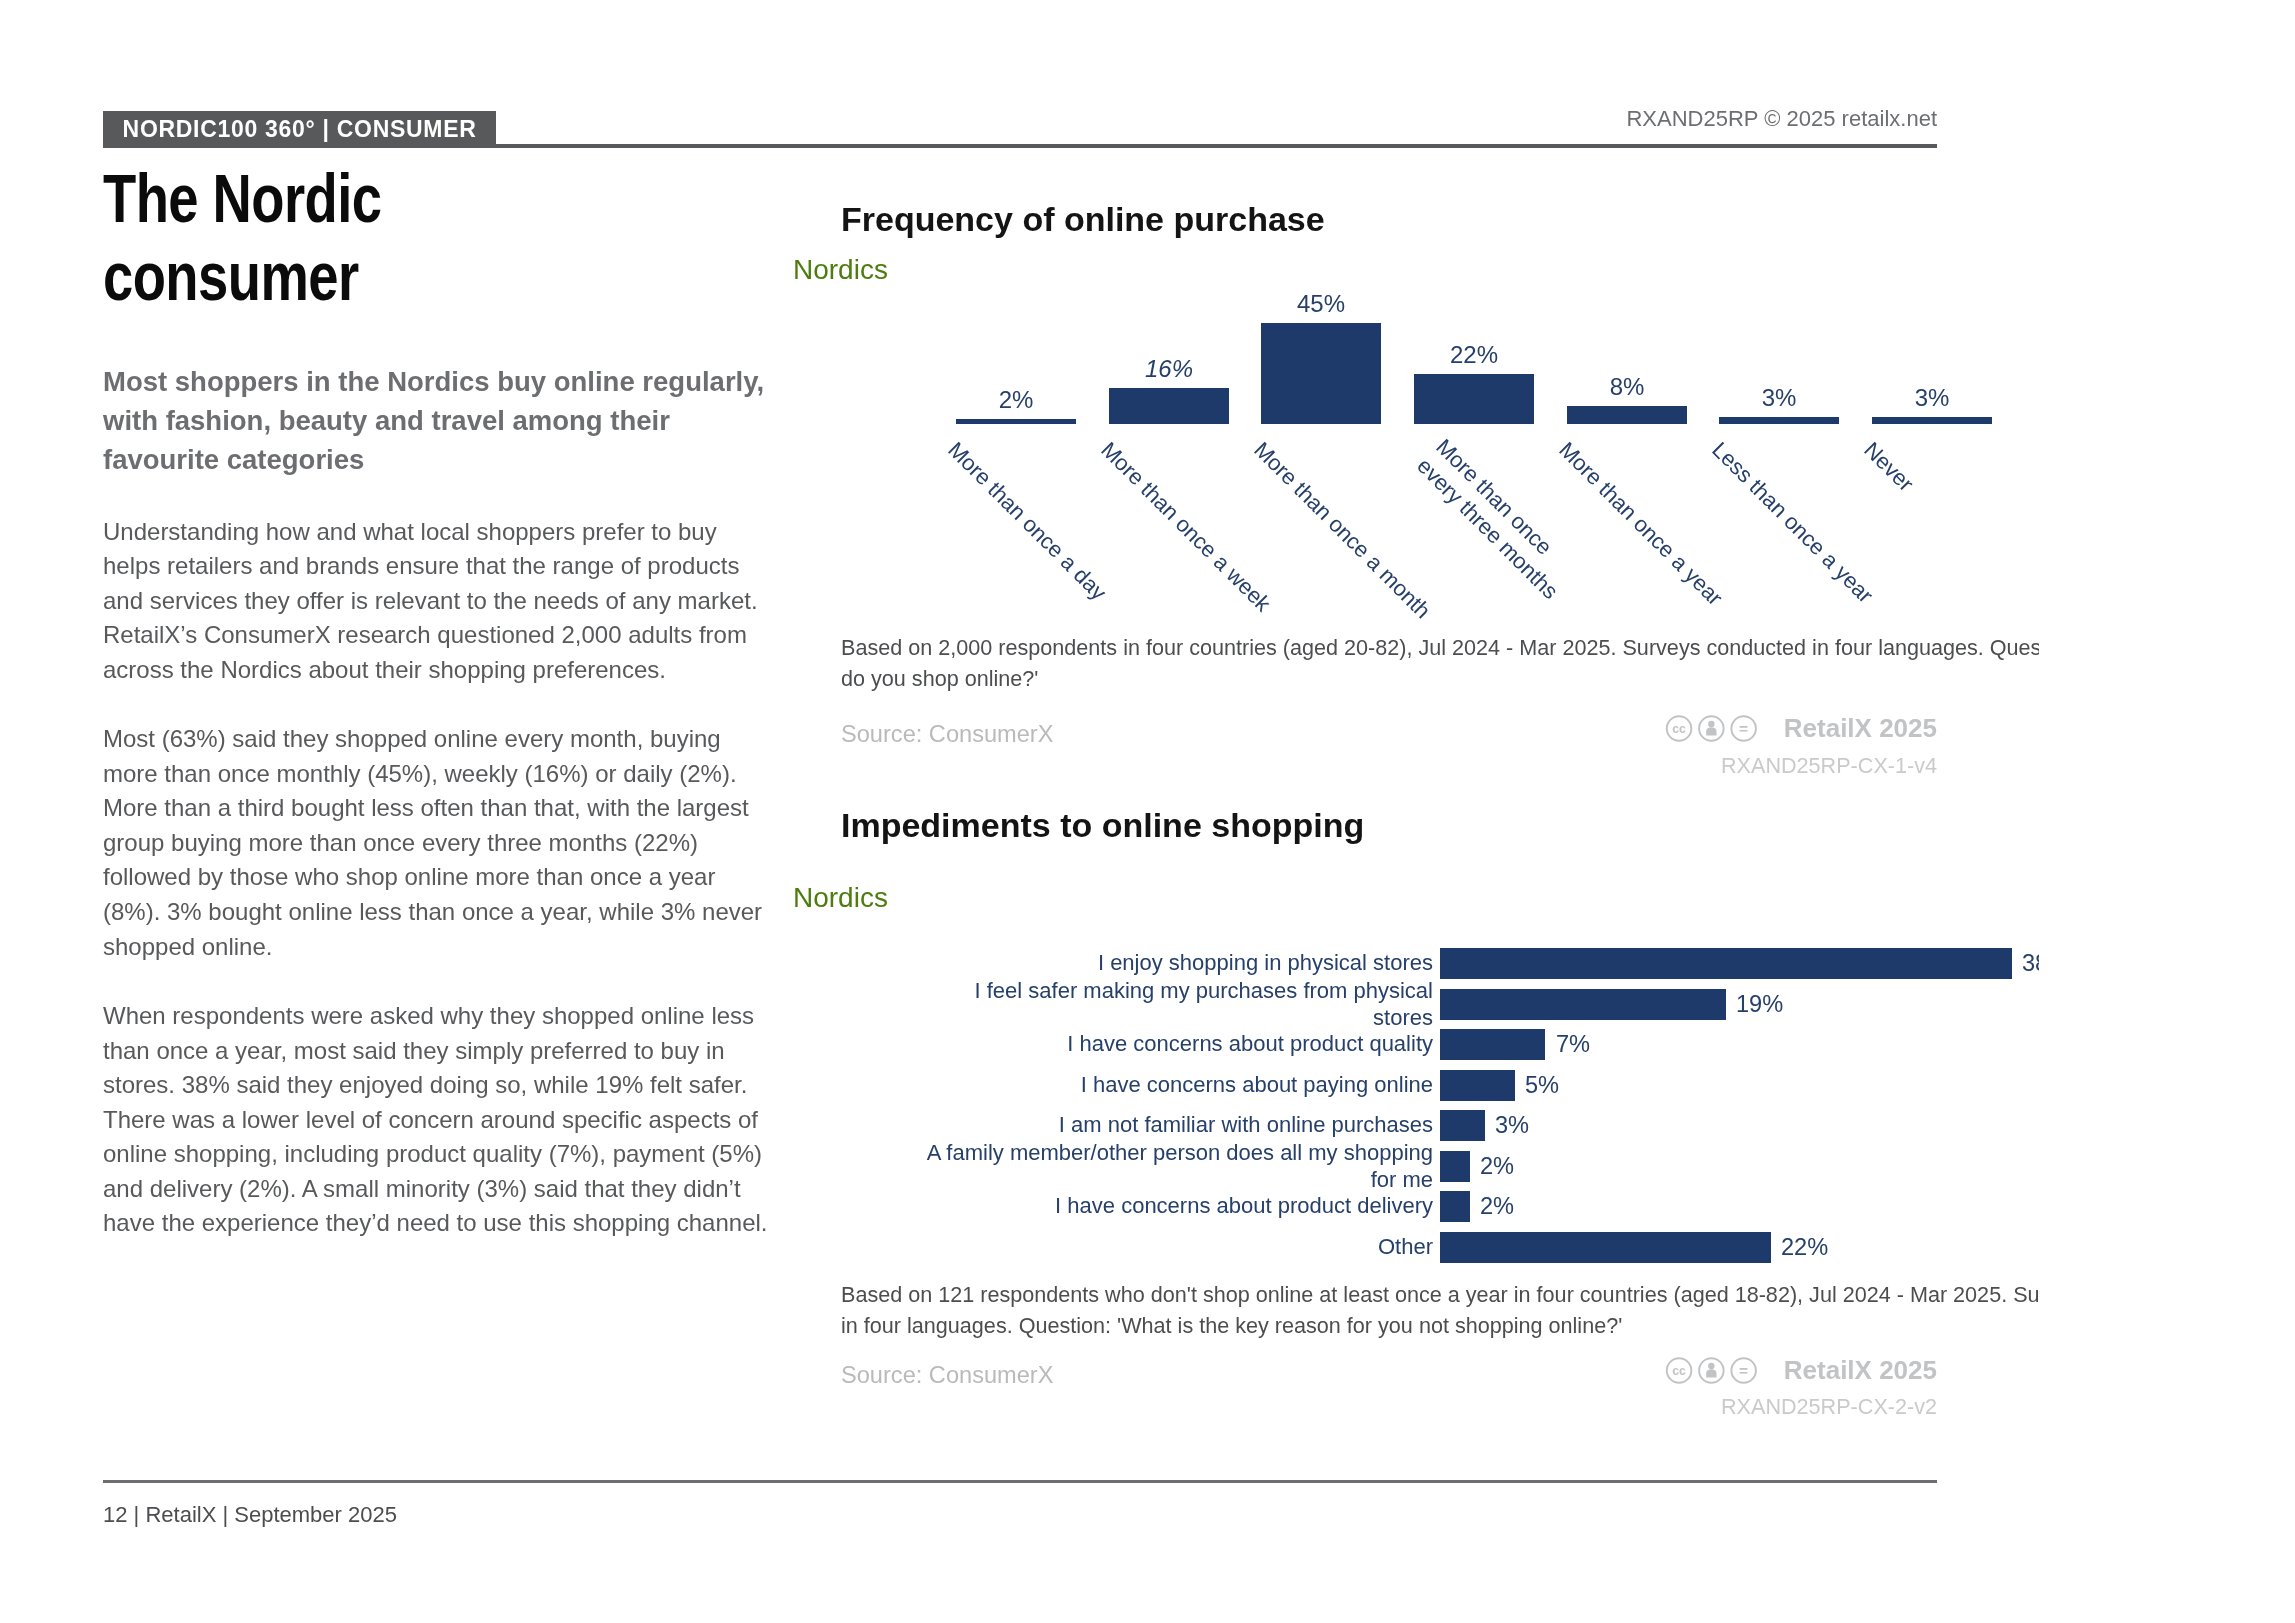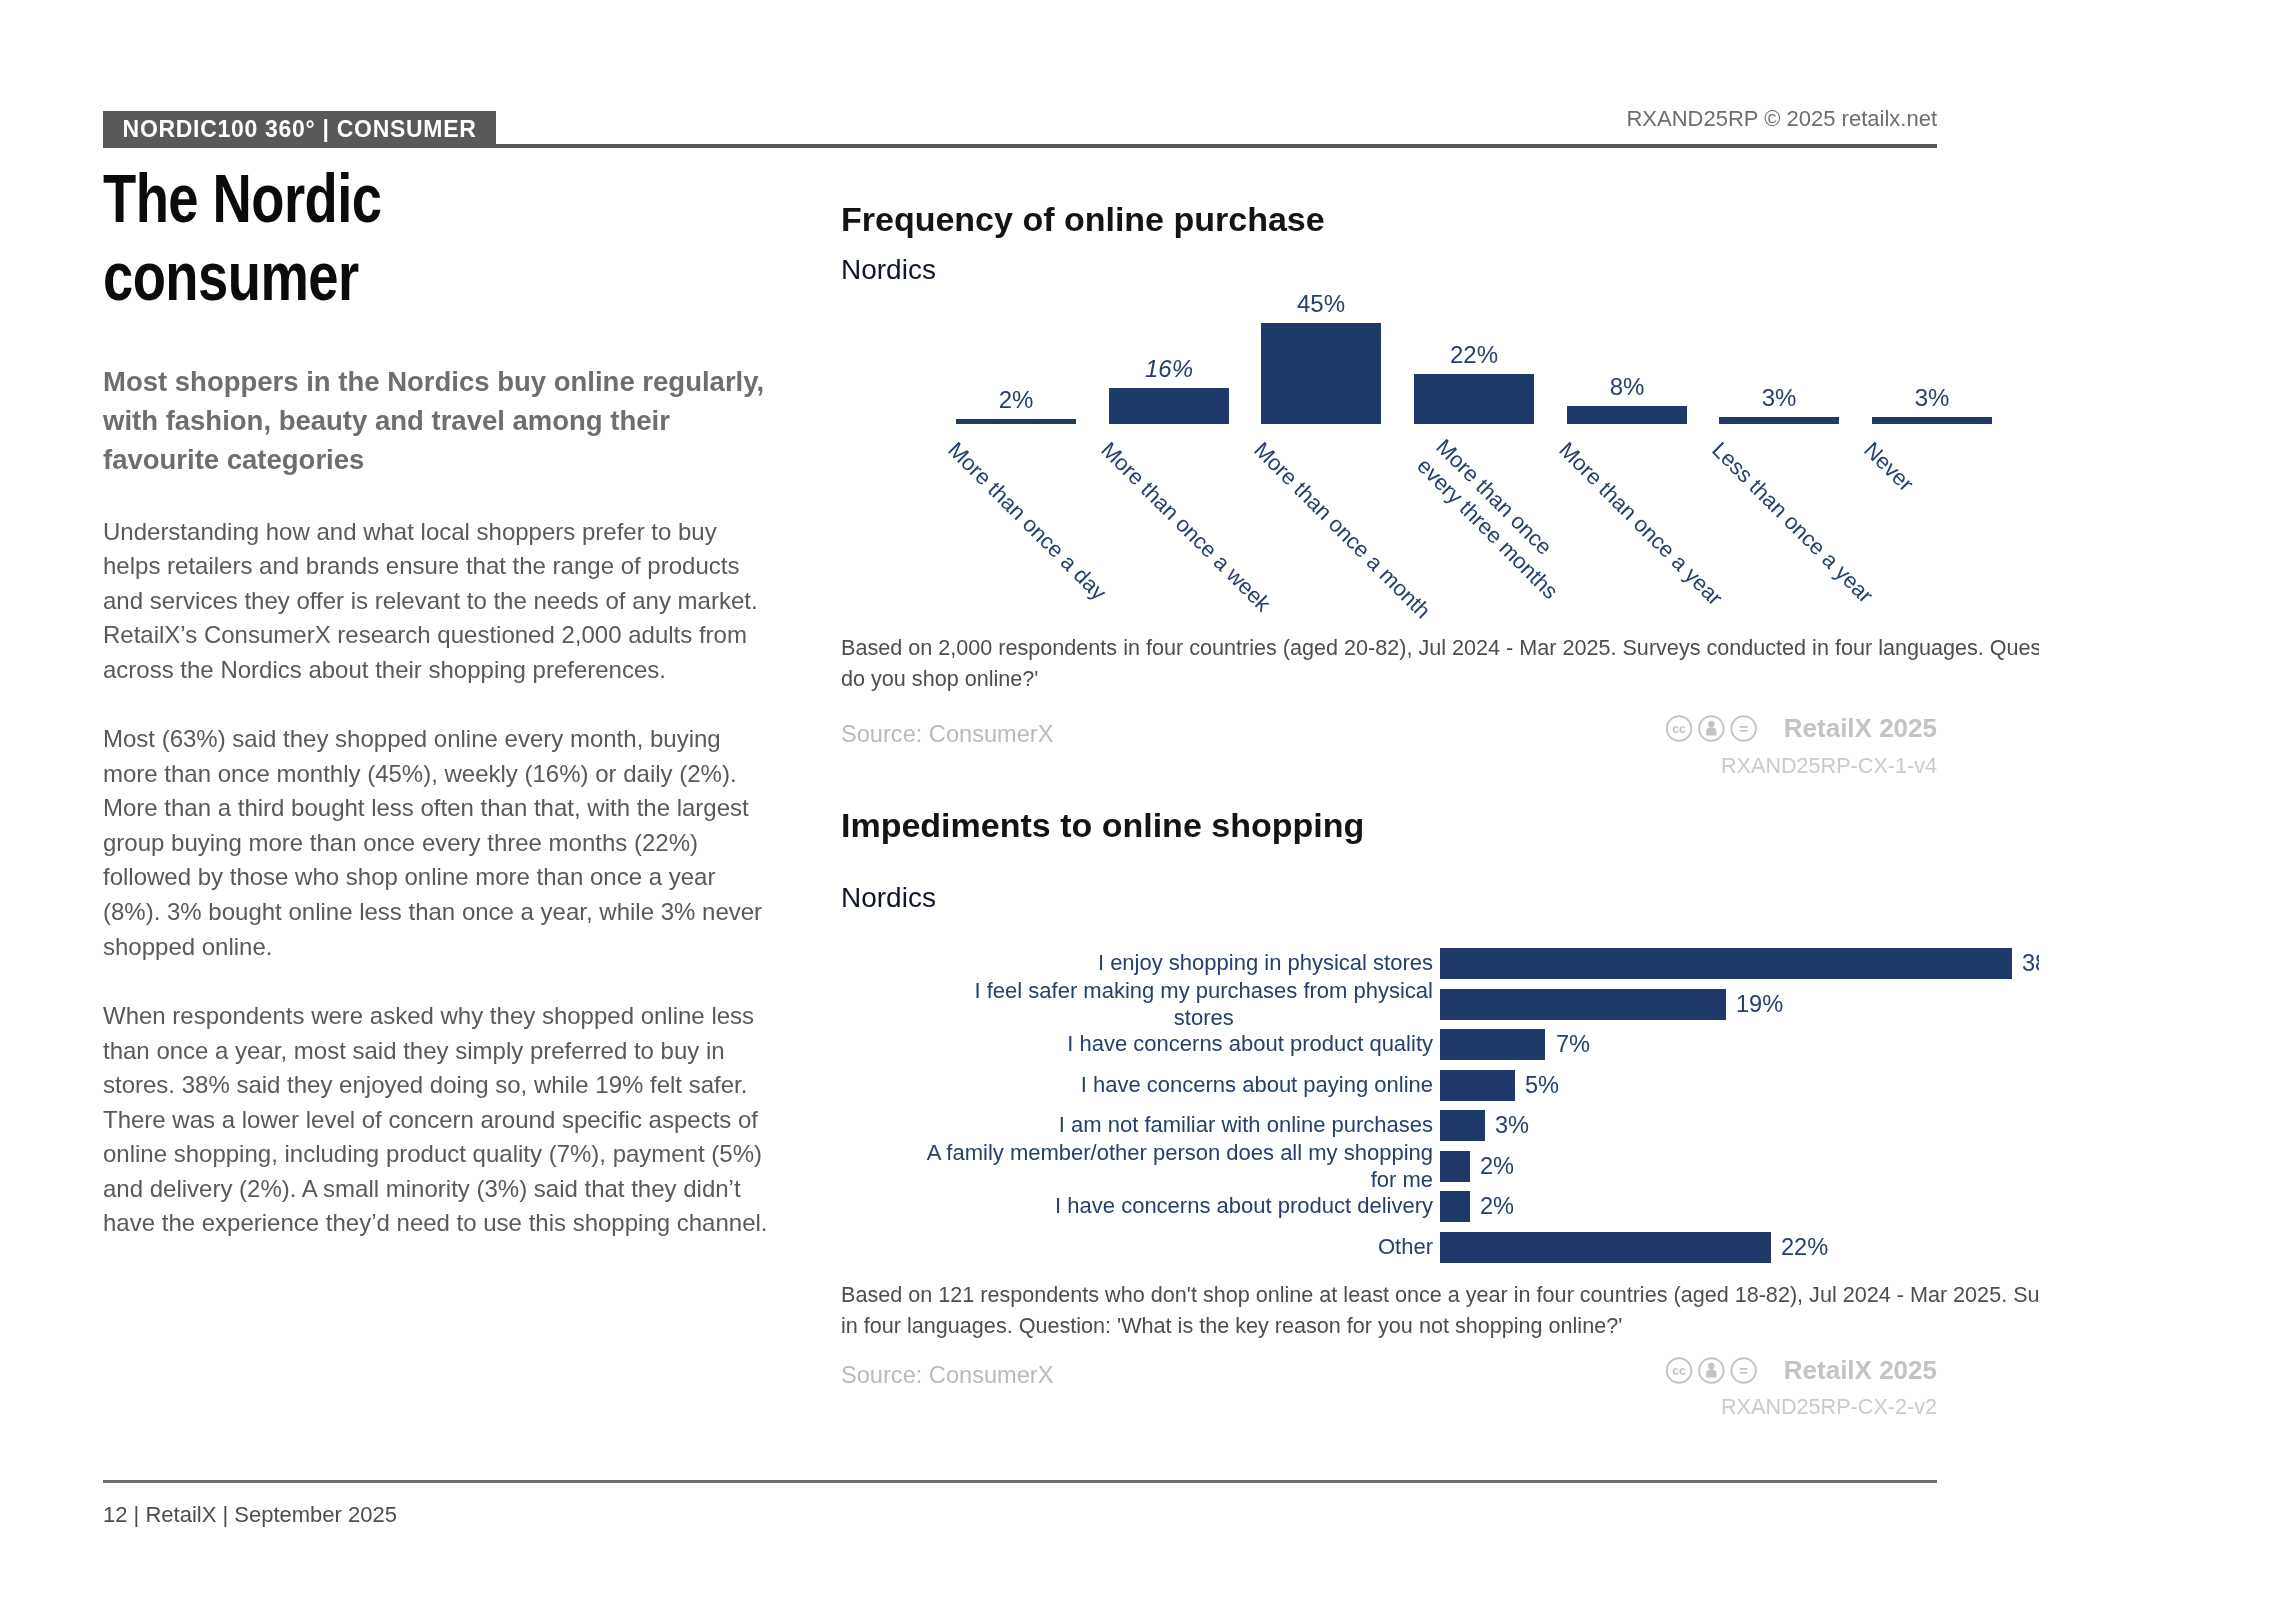--- a/index.html
+++ b/index.html
@@ -15,21 +15,21 @@
 
   
   .left-col{position:absolute;left:103px;top:159px;width:667px;}
   .title{font-size:68px;line-height:1.15;font-weight:700;color:#0b0b0b;letter-spacing:-0.7px;
          transform:scaleX(0.80);transform-origin:0 0;width:127%;white-space:pre-line;margin:0;}
   .standfirst{margin-top:47px;font-size:27.5px;line-height:1.42;font-weight:700;color:#6d6e71;}
   .para{margin-top:35px;font-size:24px;line-height:1.44;color:#58595b;}
 
   
   .chart-title{position:absolute;left:841px;font-size:34px;font-weight:700;color:#141414;white-space:nowrap;}
-  .chart-sub{position:absolute;left:841px;font-size:28px;color:#0f172a;white-space:nowrap;}
+  .chart-sub{position:absolute;left:793px;font-size:28px;color:#4d7c0f;white-space:nowrap;}
   .plot{position:absolute;left:841px;width:1358px;}
   .footnote{position:absolute;left:841px;width:1361px;font-size:21.6px;line-height:1.42;color:#4c4d4f;}
   .source{position:absolute;left:841px;font-size:23.6px;color:#b9babc;white-space:nowrap;}
   .stamp{position:absolute;right:102px;display:flex;align-items:center;gap:11px;color:#c2c3c5;}
   .stamp .brand{font-size:26px;font-weight:700;white-space:nowrap;margin-left:12px;}
   .stamp-code{position:absolute;right:102px;font-size:21.6px;color:#c9cacc;white-space:nowrap;}
 
   
   .vbar{position:absolute;background:#1e3a6a;}
   .vval{position:absolute;font-size:24px;color:#26406b;text-align:center;height:29px;line-height:29px;}
@@ -109,21 +109,21 @@
     <span class="brand">RetailX 2025</span>
   </div>
   <div class="stamp-code" style="top:753px;">RXAND25RP-CX-1-v4</div>
 
   <div class="chart-title" style="top:806px;">Impediments to online shopping</div>
   <div class="chart-sub" style="top:882px;">Nordics</div>
   <div class="plot" id="plot-impediments" style="top:948px;height:327px;">
       <div class="hlabel" style="top: 0px;">I enjoy shopping in physical stores</div>
       <div class="hbar" style="left: 599px; top: 0px; width: 572px; background: rgb(30, 58, 106);"></div>
       <div class="hval" style="left: 1181px; top: 0px;">38%</div>
-      <div class="hlabel" style="top: 41px; text-align: center;">I feel safer making my purchases from physical
+      <div class="hlabel" style="top: 41px;">I feel safer making my purchases from physical
 stores</div>
       <div class="hbar" style="left: 599px; top: 41px; width: 286px; background: rgb(30, 58, 106);"></div>
       <div class="hval" style="left: 895px; top: 41px;">19%</div>
       <div class="hlabel" style="top: 81px;">I have concerns about product quality</div>
       <div class="hbar" style="left: 599px; top: 81px; width: 105px; background: rgb(30, 58, 106);"></div>
       <div class="hval" style="left: 715px; top: 81px;">7%</div>
       <div class="hlabel" style="top: 122px;">I have concerns about paying online</div>
       <div class="hbar" style="left: 599px; top: 122px; width: 75px; background: rgb(30, 58, 106);"></div>
       <div class="hval" style="left: 684px; top: 122px;">5%</div>
       <div class="hlabel" style="top: 162px;">I am not familiar with online purchases</div>

